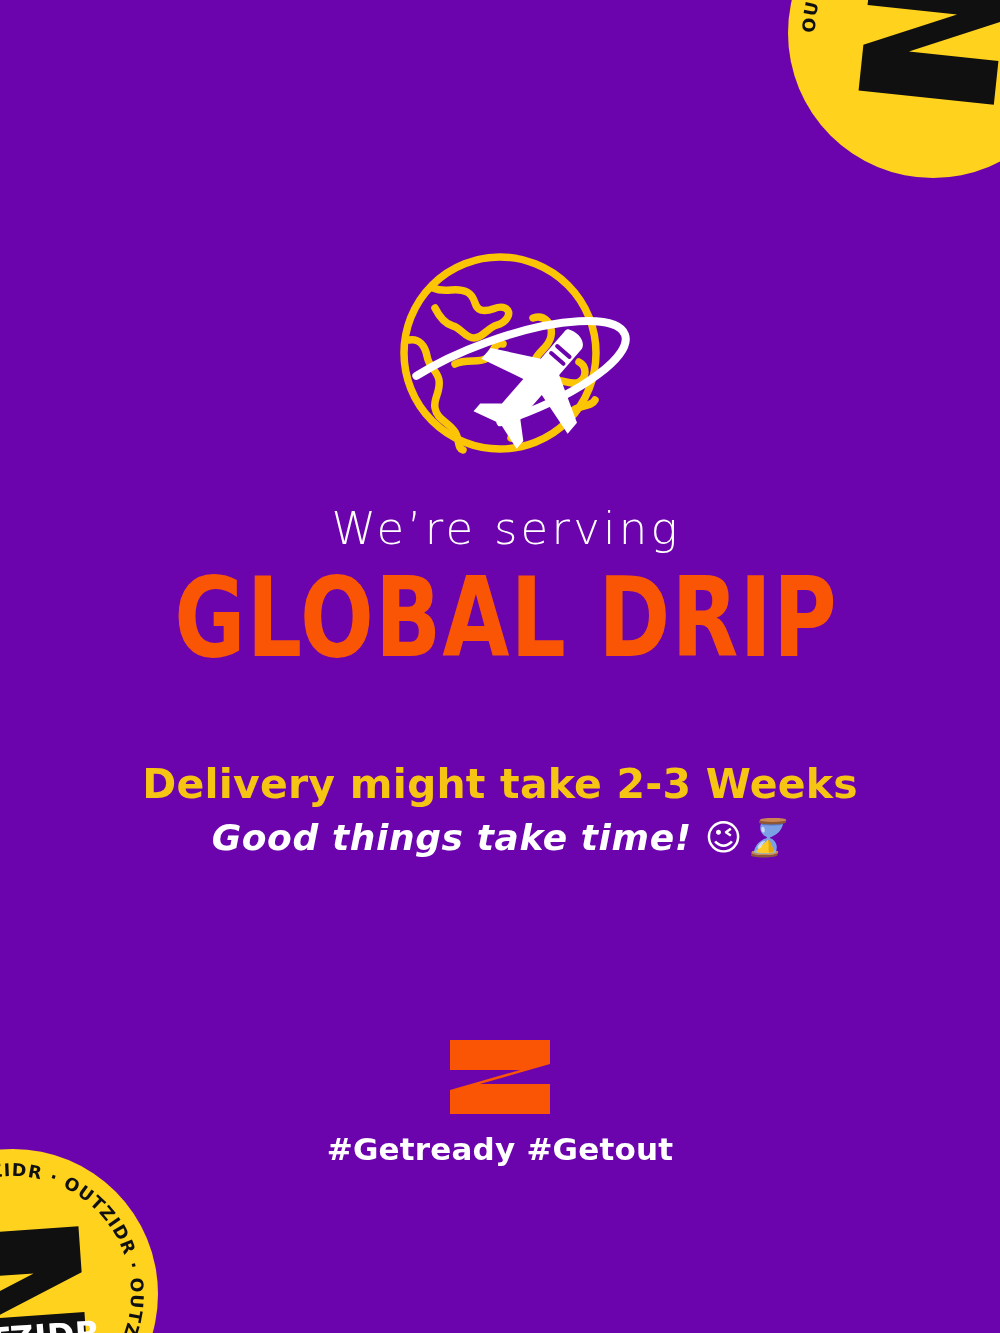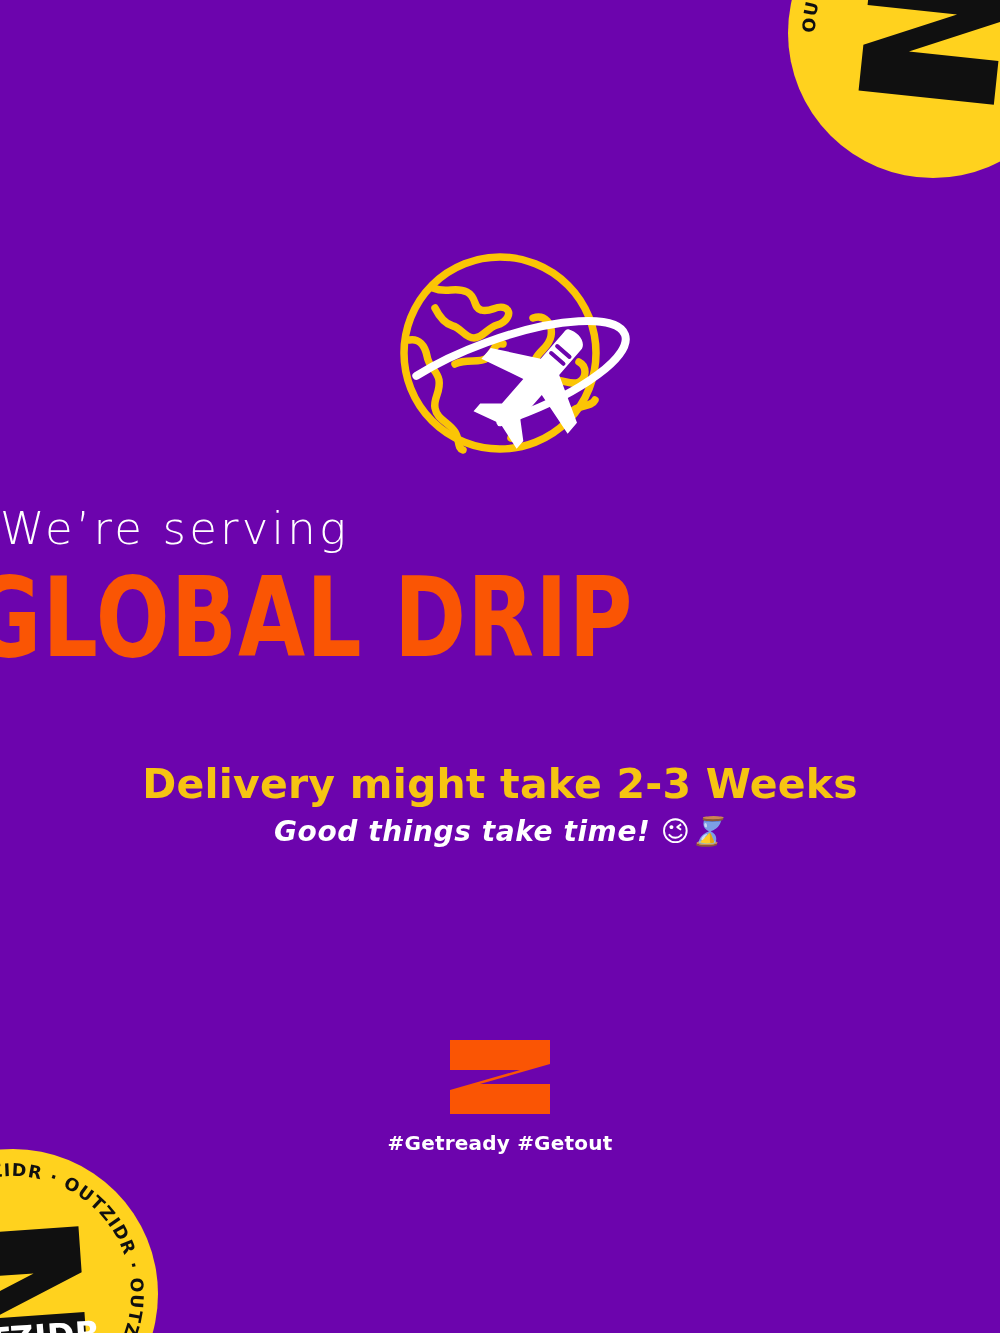--- a/index.html
+++ b/index.html
@@ -68,24 +68,24 @@
     top: 252px;
     height: 226px;
     display: flex;
     justify-content: center;
   }
   .globe-wrap svg { display: block; overflow: visible; }
 
   
   .copy {
     position: absolute;
-    left: 0;
+    left: 12px;
     right: 0;
     top: 505px;
-    text-align: left;
+    text-align: center;
   }
   .line-serving {
     color: #FFFFFF;
     font-size: 45px;
     font-weight: 300;
     letter-spacing: 3.2px;
     line-height: 1.08;
     font-family: "DejaVu Sans", "Liberation Sans", sans-serif;
   }
   .headline {
@@ -121,42 +121,42 @@
     letter-spacing: 0.2px;
     line-height: 1.1;
   }
   .tagline {
     position: absolute;
     left: 0;
     right: 0;
     top: 812px;
     text-align: center;
     color: #FFFFFF;
-    font-size: 28px;
+    font-size: 36px;
     font-weight: bold;
     font-style: italic;
     letter-spacing: 0.6px;
     line-height: 1.45;
   }
 
   
   .footer {
     position: absolute;
     left: 0;
     right: 0;
     top: 1038px;
     display: flex;
     flex-direction: column;
     align-items: center;
   }
   .z-mark { width: 108px; height: 78px; display: block; }
   .hashtags {
     margin-top: 15px;
     color: #FFFFFF;
-    font-size: 20px;
+    font-size: 31px;
     font-weight: bold;
     letter-spacing: 0.2px;
   }
 </style>
 </head>
 <body>
 
 <div id="poster">
 
   <div class="badge badge-tr">

